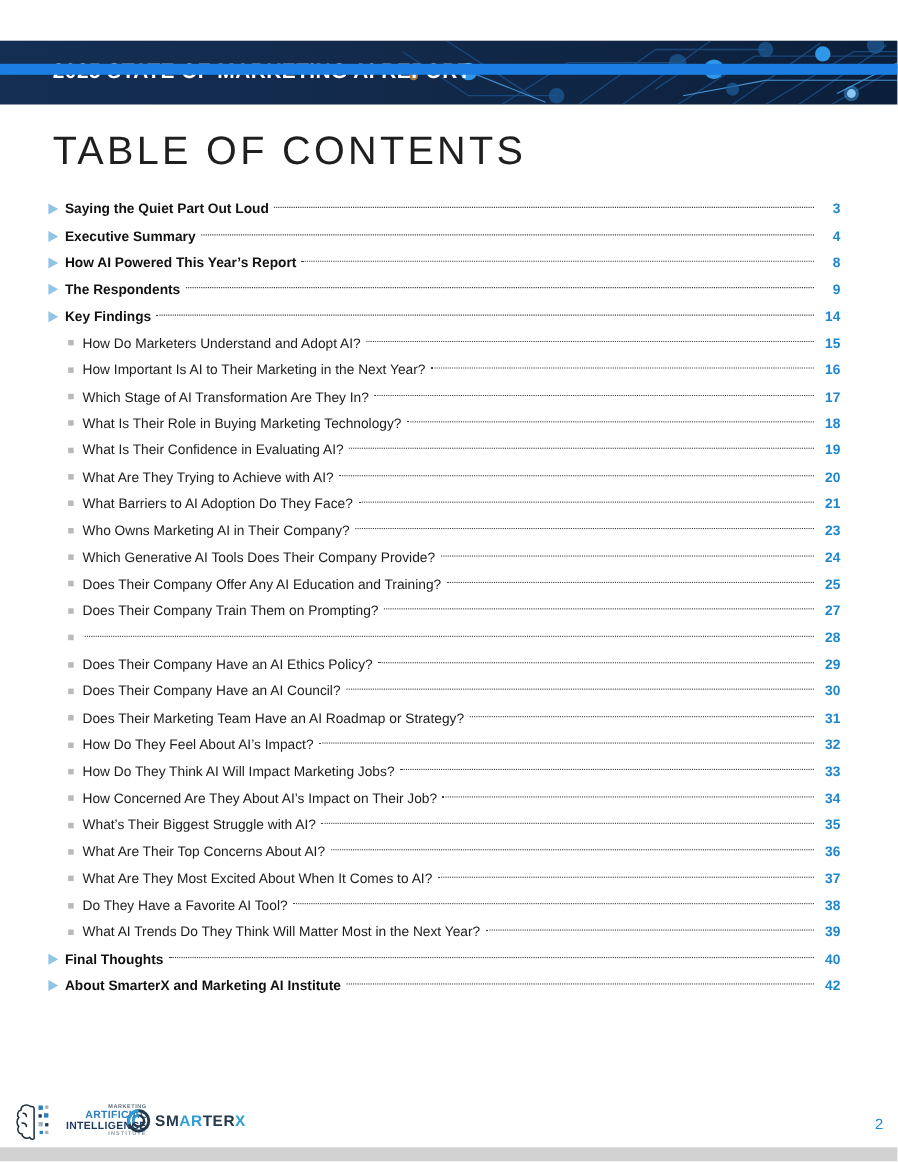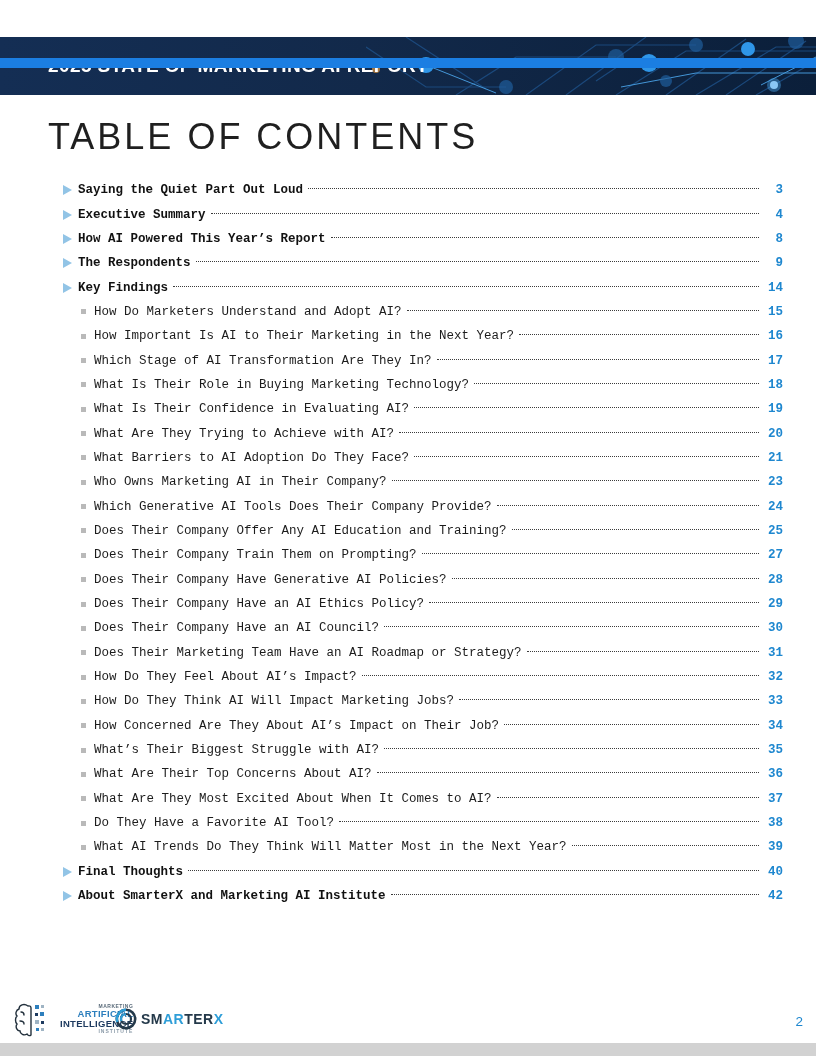--- a/index.html
+++ b/index.html
@@ -15,21 +15,21 @@
   .header-title { position:absolute; left:48px; top:50%; transform:translateY(-50%);
     color:#ffffff; font-size:19px; font-weight:bold; letter-spacing:.4px; white-space:nowrap; }
   .header-stripe { position:absolute; top:58px; left:0; width:816px; height:10px;
     background:var(--stripe,#1b7ee2); }
 
   
   .toc-title { position:absolute; left:48px; top:116px; font-size:36px; font-weight:300;
     letter-spacing:3px; color:#1f1f1f; }
 
   
-  .toc { position:absolute; left:63px; top:178px; width:720px;font-family:Liberation Mono, monospace; }
+  .toc { position:absolute; left:44px; top:178px; width:720px; }
   .toc-row { display:flex; align-items:center; height:24.35px; font-size:12.5px; color:#111; }
   .toc-row.lvl1 { font-weight:bold; }
   .toc-row.lvl2 { padding-left:18px; font-weight:normal; color:#1c1c1c; }
   .tri { width:0; height:0; border-left:9px solid var(--tri,#92c4e6);
     border-top:5.5px solid transparent; border-bottom:5.5px solid transparent;
     margin-right:6px; flex:0 0 auto; }
   .sq { width:5px; height:5px; background:var(--sq,#b9b9b9); margin-right:8px; flex:0 0 auto; }
   .toc-label { white-space:nowrap; padding-right:3px; }
   .leader { flex:1 1 auto; border-bottom:1.8px dotted #3c3c3c; margin:0 4px 3px 2px; height:1px; }
   .toc-page { flex:0 0 auto; min-width:20px; text-align:right; font-weight:bold;
@@ -191,21 +191,20 @@
         <span class="toc-page">25</span>
       </div>
       <div class="toc-row lvl2">
         <span class="sq"></span>
         <span class="toc-label">Does Their Company Train Them on Prompting?</span>
         <span class="leader"></span>
         <span class="toc-page">27</span>
       </div>
       <div class="toc-row lvl2">
         <span class="sq"></span>
-        <span class="toc-label">Does Their Company Have Generative AI Policies?</span>
         <span class="leader"></span>
         <span class="toc-page">28</span>
       </div>
       <div class="toc-row lvl2">
         <span class="sq"></span>
         <span class="toc-label">Does Their Company Have an AI Ethics Policy?</span>
         <span class="leader"></span>
         <span class="toc-page">29</span>
       </div>
       <div class="toc-row lvl2">

